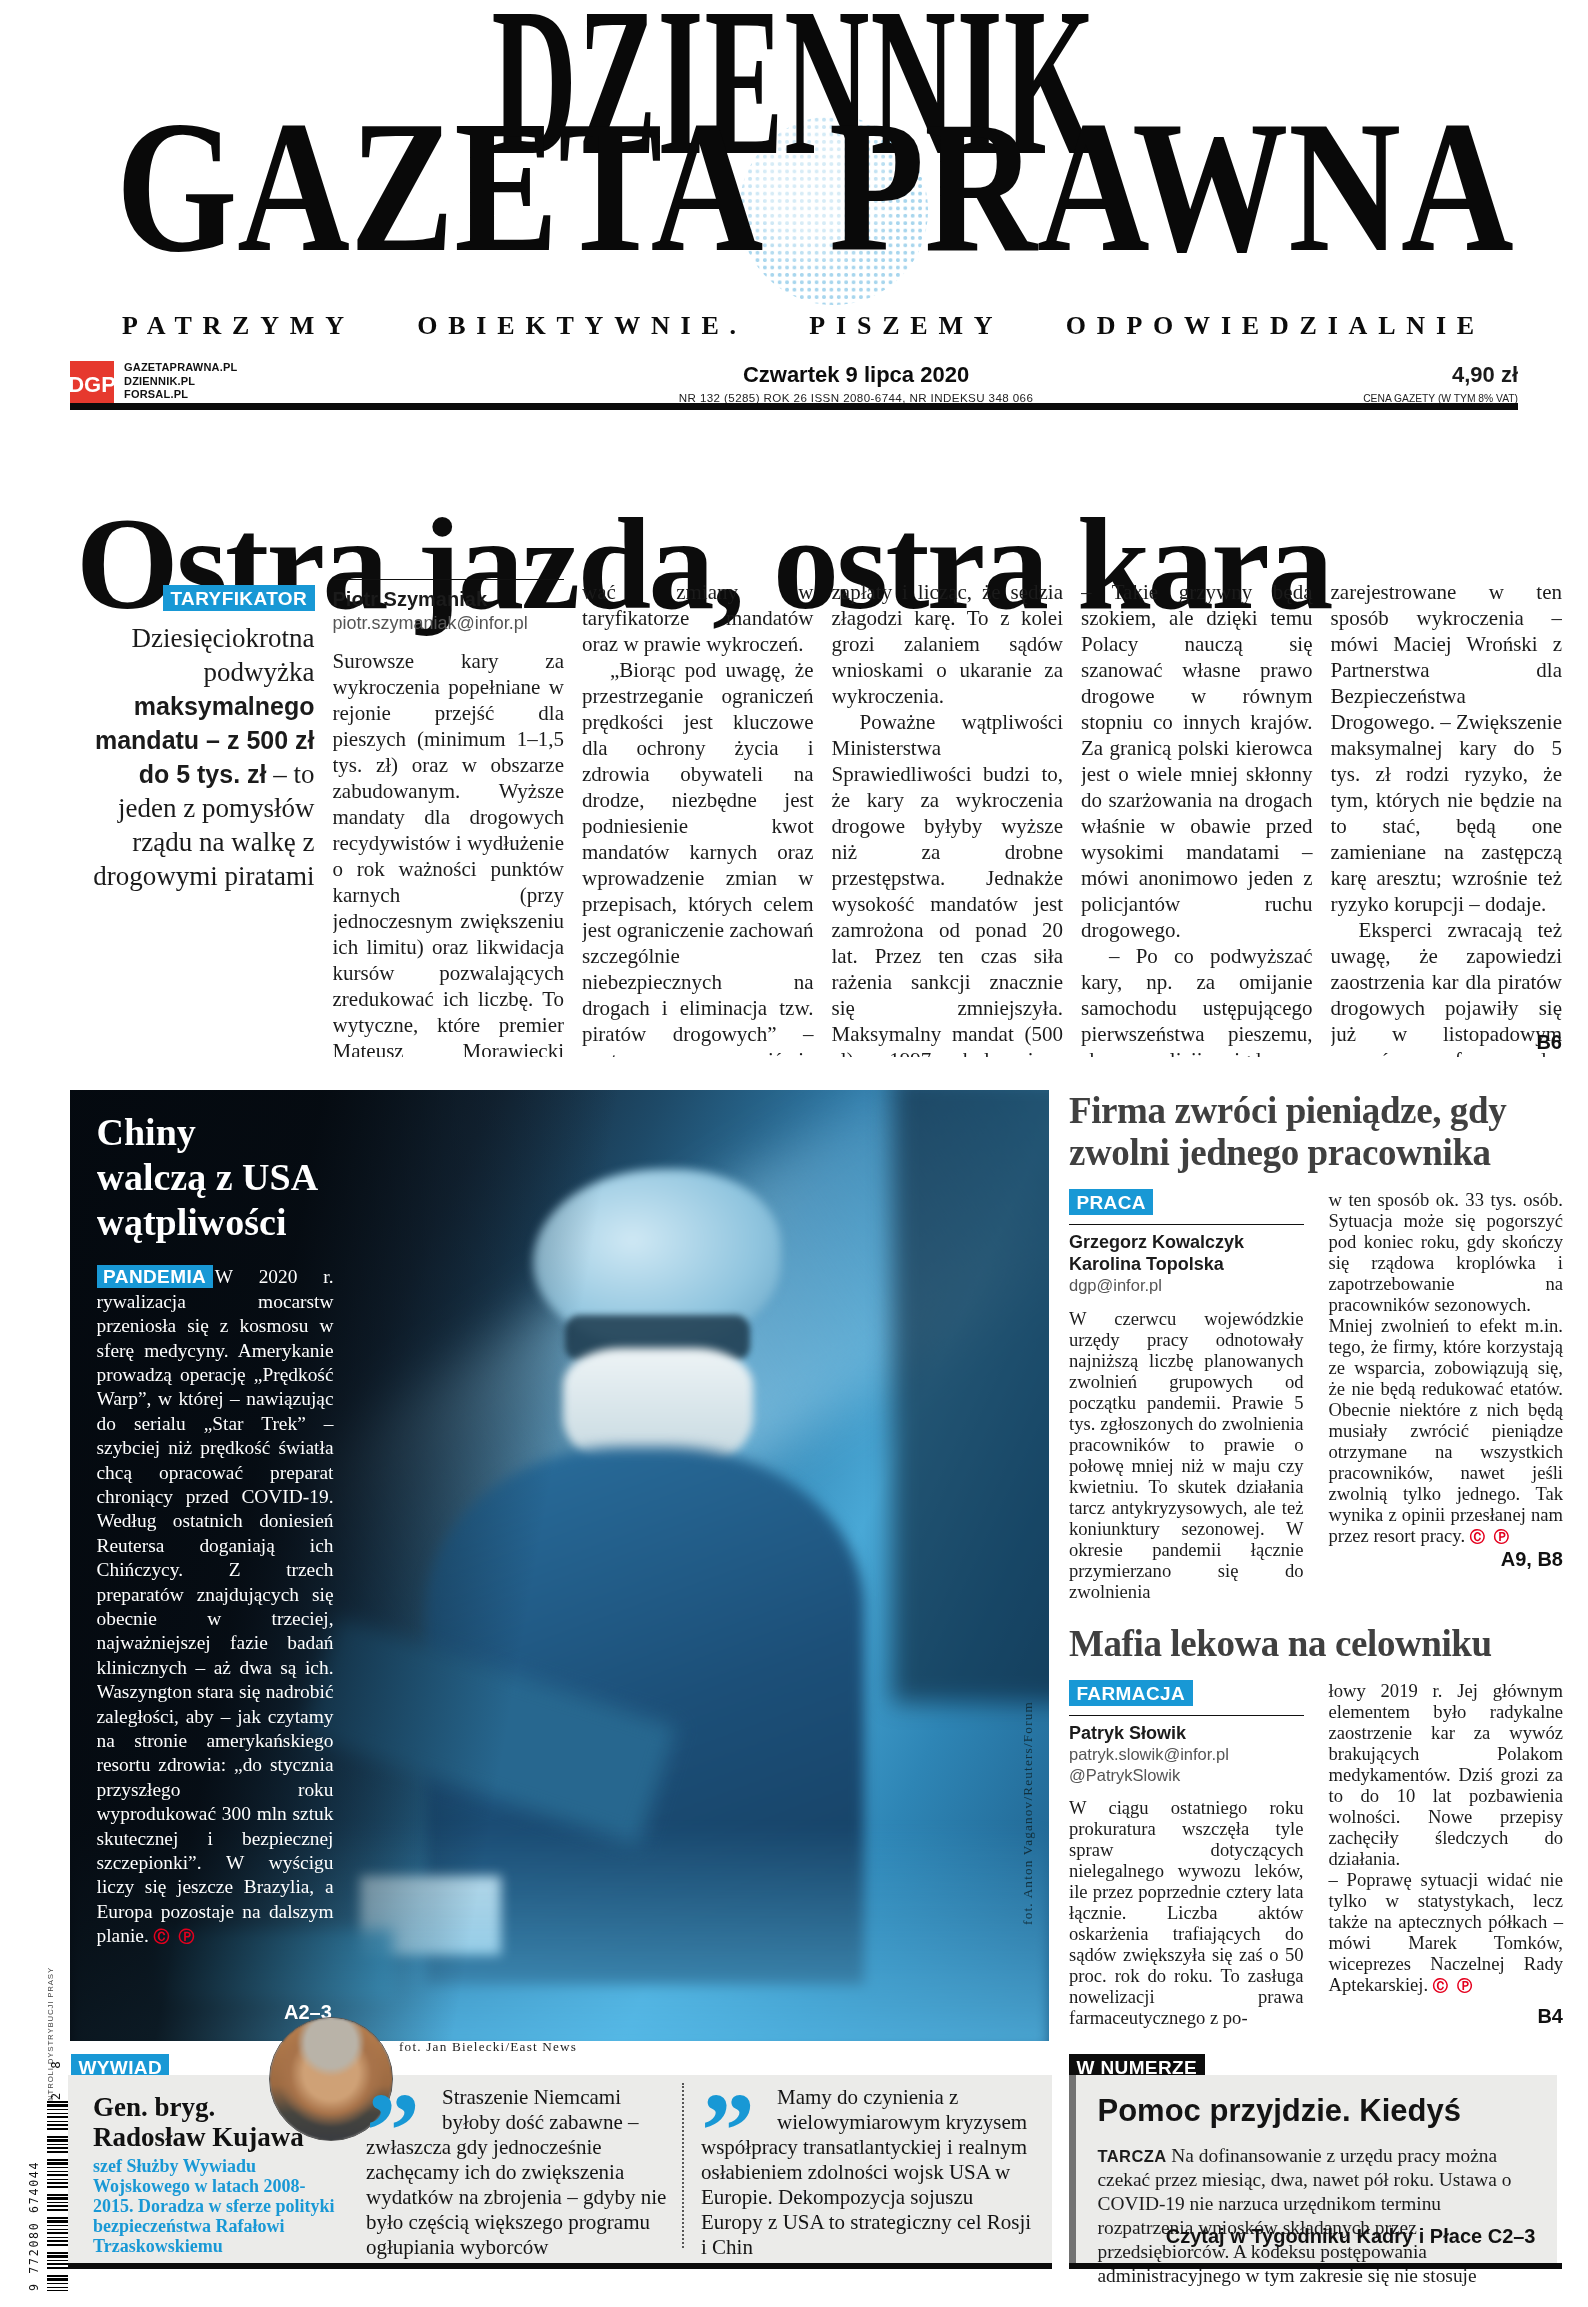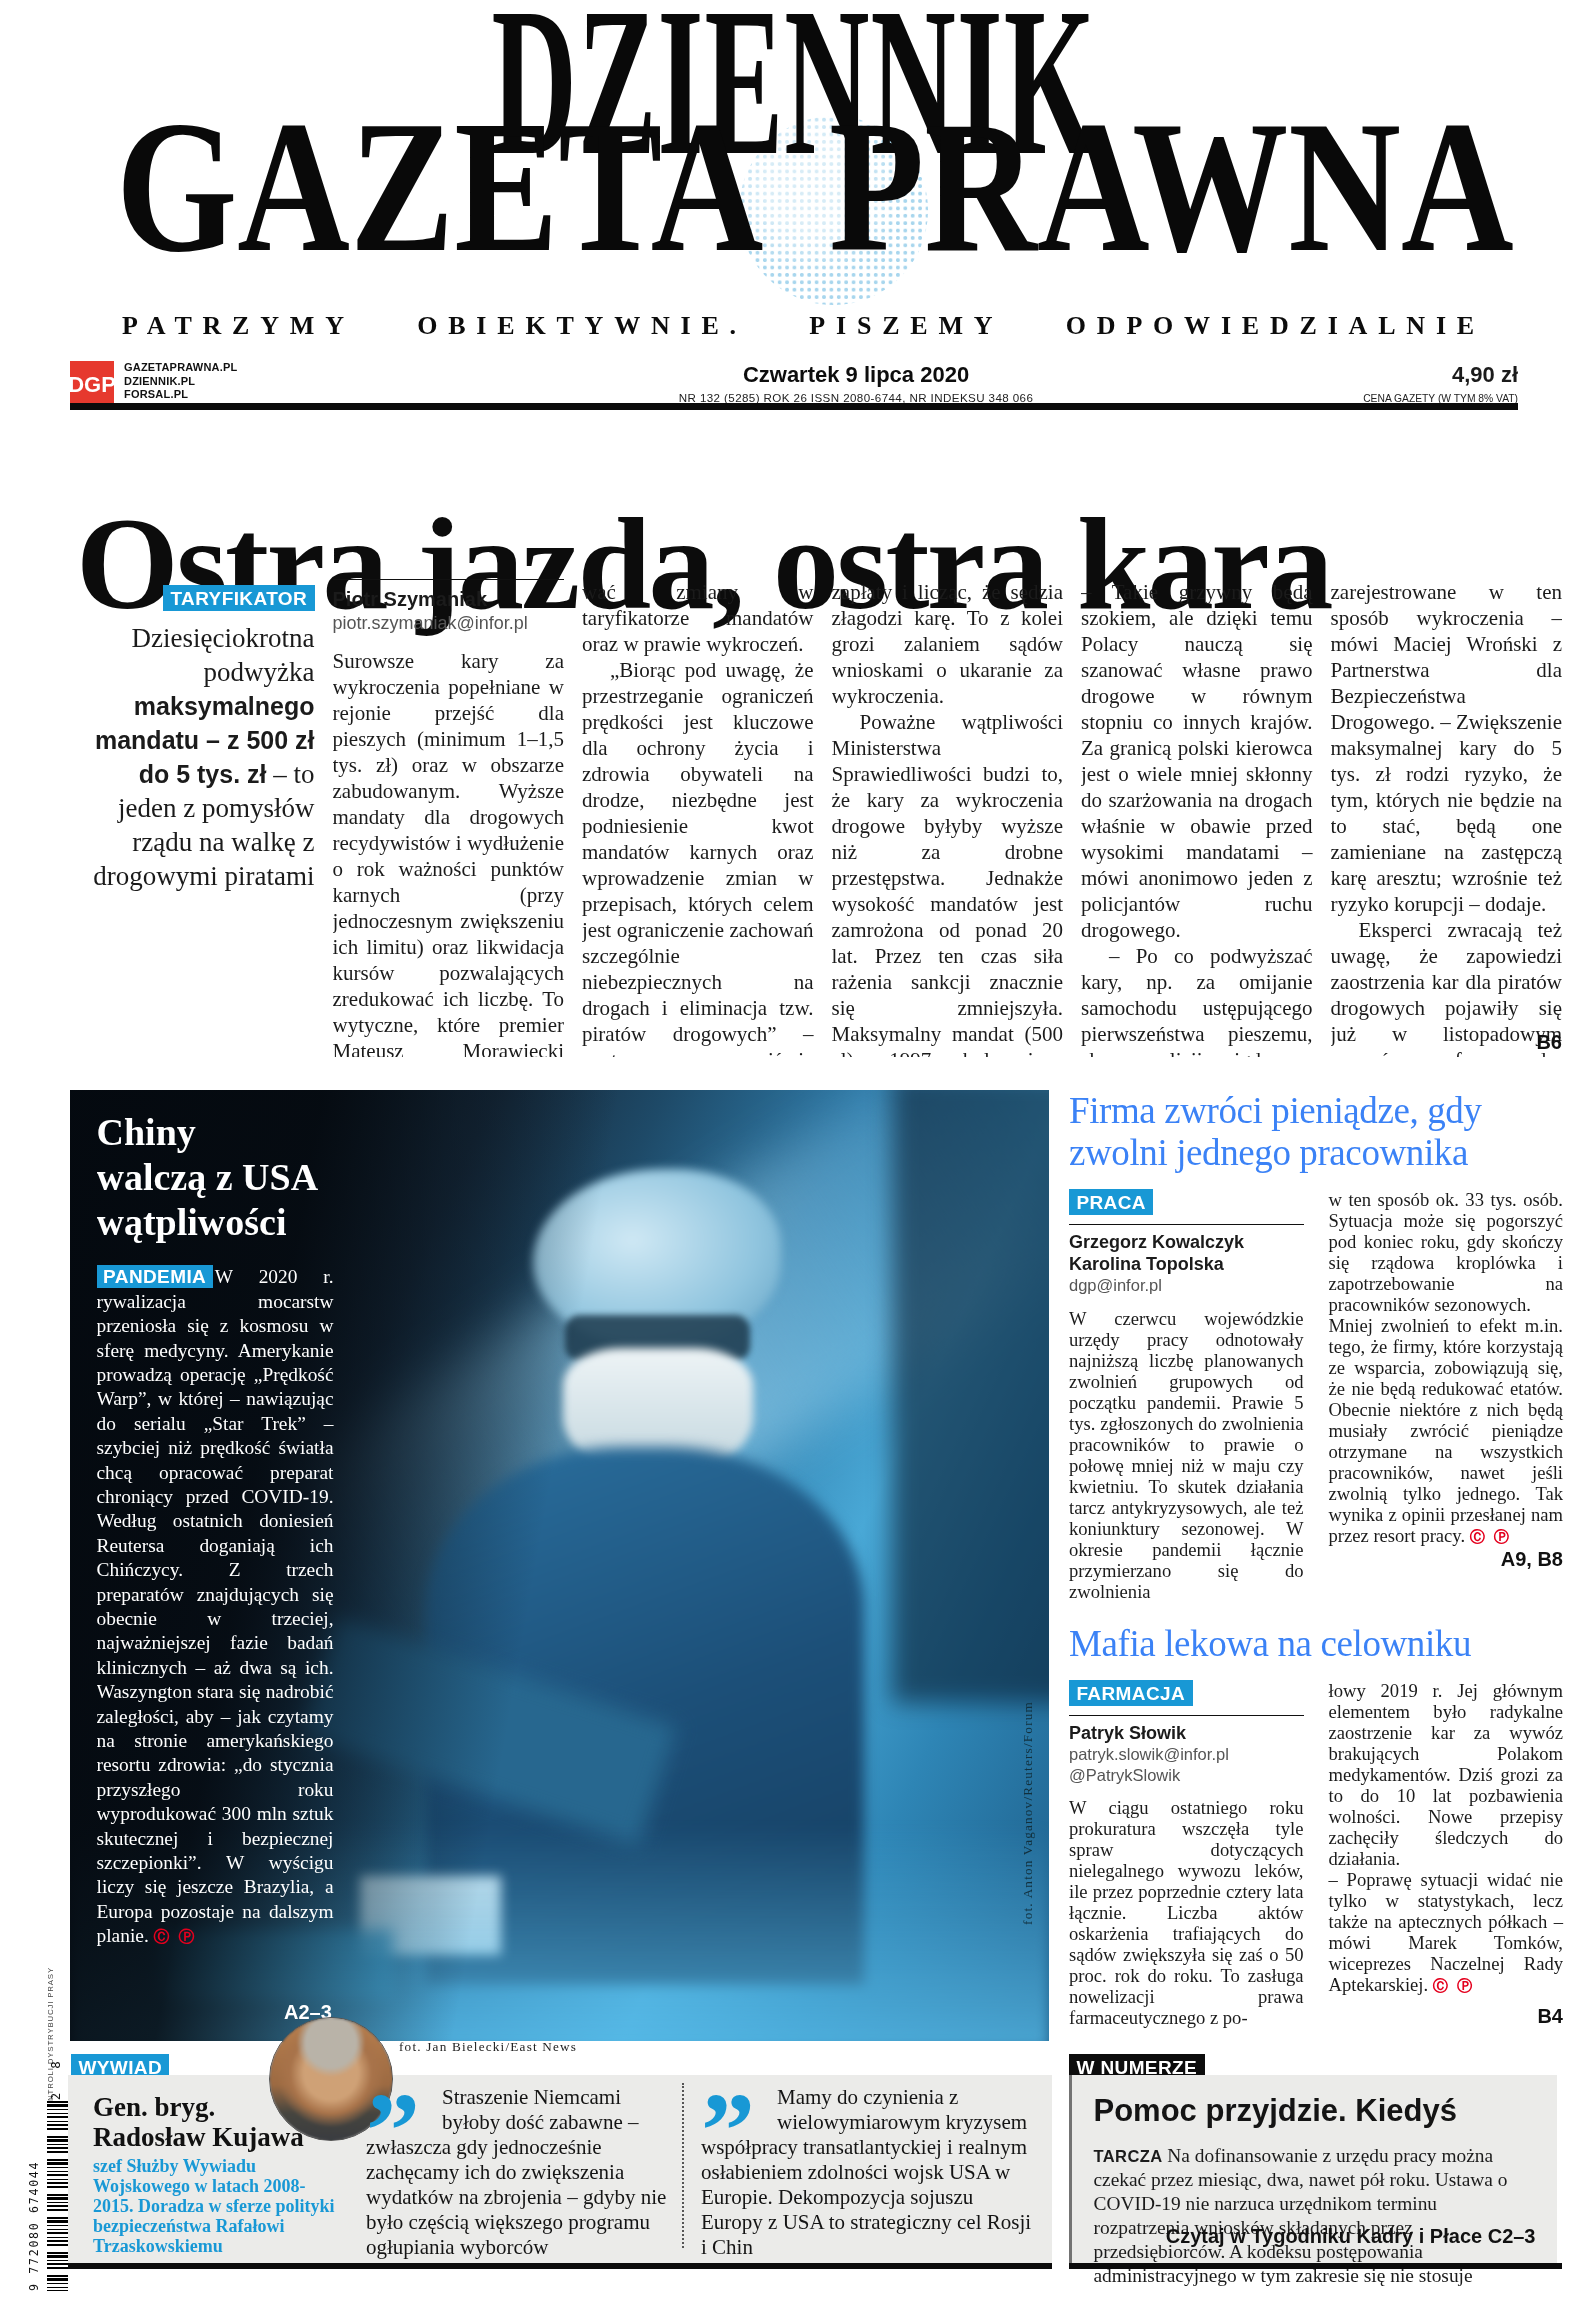--- a/index.html
+++ b/index.html
@@ -86,21 +86,21 @@
   .photo-credit{position:absolute;right:13.2px;bottom:116px;writing-mode:vertical-rl;transform:rotate(180deg);
     font-size:13.2px;letter-spacing:1.2px;color:#12303d;}
 
   .overlay{position:absolute;left:26.5px;top:20px;width:237px;bottom:15px;overflow:hidden;color:#fff;}
   .ov-headline{font-size:38px;line-height:45px;font-weight:700;margin-bottom:20px;}
   .ov-body{font-size:19.4px;line-height:24.4px;text-align:justify;}
   .ov-body .kicker{font-size:19px;line-height:17.4px;padding:3.3px 6.6px 2.5px;margin-right:2px;}
 
   
   .story{position:absolute;left:1069px;width:494px;}
-  .story-headline{font-size:37px;line-height:42px;font-weight:400;letter-spacing:-0.4px;color:#3b82f6;}
+  .story-headline{font-size:37px;line-height:42px;font-weight:700;letter-spacing:-0.4px;color:#404040;}
   .story-grid{display:grid;grid-template-columns:1fr 1fr;column-gap:25px;margin-top:15px;}
   .story .body{font-size:18.6px;line-height:21px;text-align:justify;}
   .story .body p{margin:0;}
   .story .rule{border-top:1.7px solid #111;margin:8.3px 0 6.6px;}
   .story .author{font-size:18px;line-height:22px;}
   .story .email{font-size:16.5px;line-height:20.7px;margin-bottom:0;}
   .story .byl{margin-bottom:11.6px;}
   .refline{text-align:right;margin-top:1.7px;}
 
   
@@ -115,21 +115,21 @@
     linear-gradient(#b97f4e 0%,#9c6a42 55%,#46453f 78%,#3a3c40 100%);}
   .portrait .blurfx{position:absolute;inset:0;backdrop-filter:blur(0.8px);}
   .iv-credit{position:absolute;left:331px;top:-36px;font-size:13.2px;letter-spacing:1.2px;color:#222;}
   .quote{position:absolute;top:10px;font-size:21px;line-height:25px;color:#141414;}
   .q1{left:298px;width:313px;}
   .q2{left:633px;width:337px;}
   .qmark{float:left;width:76px;height:48px;color:#1898d5;font-size:108px;line-height:91px;font-weight:700;
     font-family:"Liberation Serif",serif;overflow:visible;}
   .qdivider{position:absolute;left:614px;top:8.3px;height:165px;border-left:2.5px dotted #555;}
   .numerze{position:absolute;left:1069px;top:2075px;width:488px;height:189px;background:#ebebe9;
-    border-left:3px solid #737373;box-sizing:border-box;padding:18px 21.5px;}
+    border-left:7px solid #737373;box-sizing:border-box;padding:18px 21.5px;}
   .nz-headline{font-family:"Liberation Sans","DejaVu Sans",sans-serif;font-size:31px;font-weight:700;color:#141414;margin-bottom:15px;}
   .nz-body{font-size:19.4px;line-height:24px;color:#1b1b1b;}
   .nz-tag{font-family:"Liberation Sans","DejaVu Sans",sans-serif;font-weight:700;font-size:16.5px;letter-spacing:0.4px;}
   .nz-ref{position:absolute;right:21.5px;bottom:16.5px;}
   .bottom-rule{position:absolute;height:5.8px;background:#0b0b0b;top:2263px;}
   .br1{left:68px;width:984px;}
   .br2{left:1069px;width:493px;}
 
   
   .barcode{position:absolute;left:25px;top:2053px;width:43px;height:248px;}

